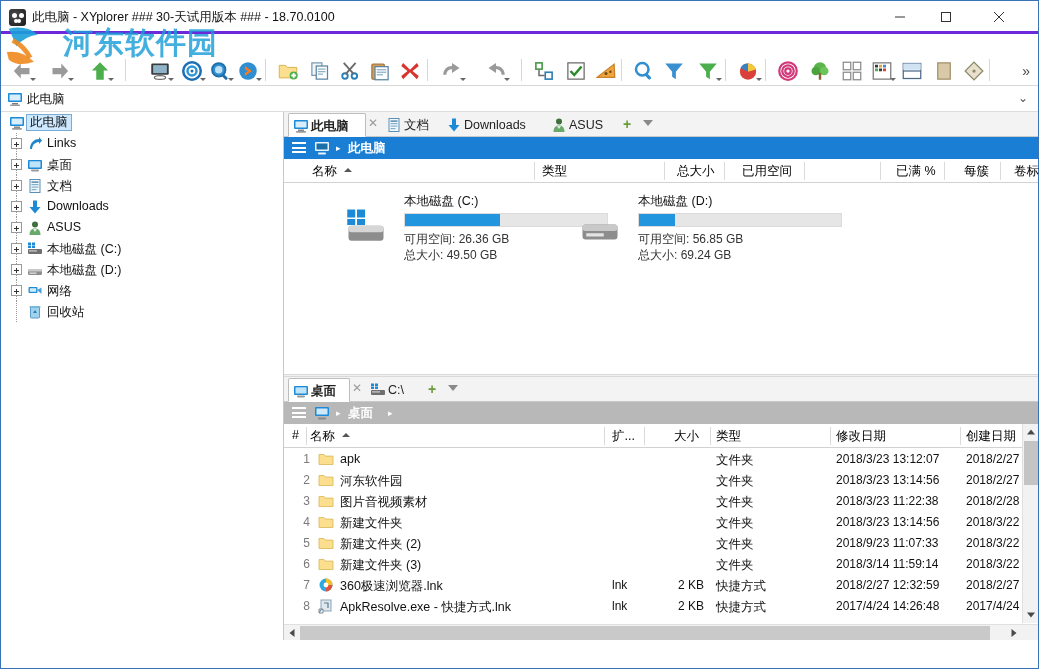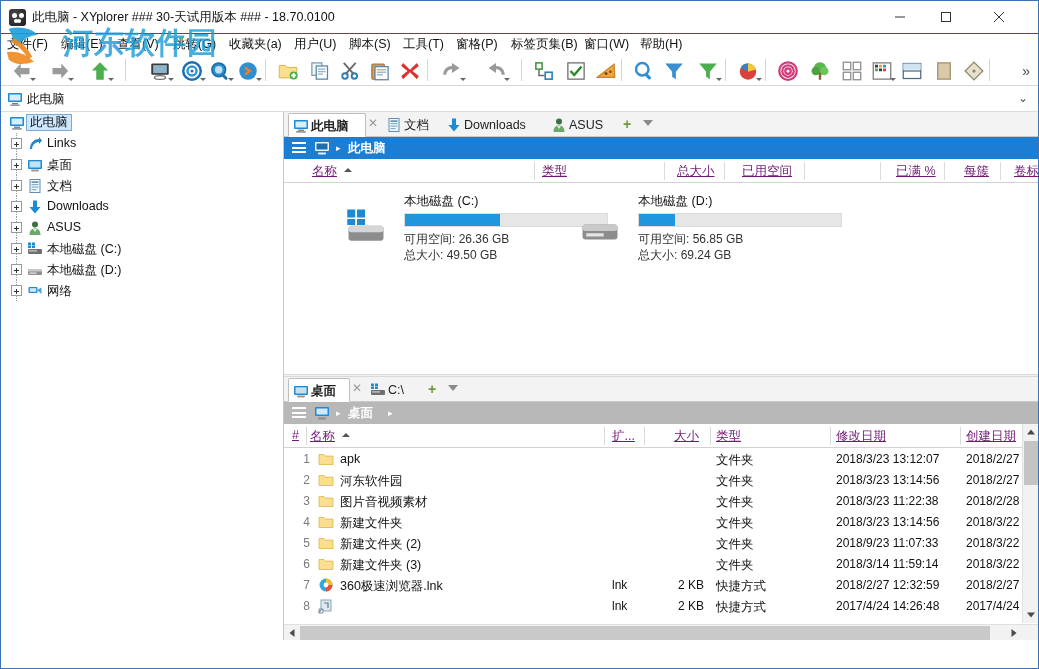--- a/index.html
+++ b/index.html
@@ -7,21 +7,21 @@
   body {
     font-family: "Liberation Sans","DejaVu Sans",sans-serif;
     font-size: 12px;
     background:#ffffff;
     color:#000;
     -webkit-font-smoothing: antialiased;
   }
   #app { position:relative; width:1039px; height:669px; background:#fff; border:1px solid #3b74b5; }
 
   
-  .titlebar { position:absolute; left:0; top:0; width:1037px; height:33px; background:#fff; border-bottom:1px solid #6d28d9; }
+  .titlebar { position:absolute; left:0; top:0; width:1037px; height:33px; background:#fff; border-bottom:3px solid #6d28d9; }
   .tb-icon { position:absolute; left:8px; top:8px; width:17px; height:17px; border-radius:3px;
              background:radial-gradient(circle at 35% 35%,#4a4a4a,#1b1b1b); }
   .tb-icon:before, .tb-icon:after { content:""; position:absolute; width:5px; height:5px; border-radius:50%; background:#fff; }
   .tb-icon:before { left:2.5px; top:4px; }
   .tb-icon:after  { right:2.5px; top:4px; }
   .tb-dot1 { position:absolute; left:5px; bottom:3px; width:4px; height:4px; border-radius:50%; background:#fff; }
   .tb-dot2 { position:absolute; right:5px; bottom:3px; width:4px; height:4px; border-radius:50%; background:#fff; }
   .tb-title { position:absolute; left:31px; top:8px; font-size:12.5px; color:#111; white-space:nowrap; }
   .winbtn { position:absolute; top:0; width:46px; height:32px; cursor:default; }
   .winbtn svg { position:absolute; left:50%; top:50%; transform:translate(-50%,-50%); }
@@ -75,21 +75,21 @@
   .hamb { position:absolute; left:8px; top:5px; width:14px; height:11px; }
   .hamb i { position:absolute; left:0; width:14px; height:2px; background:#fff; }
   .hamb i:nth-child(1){top:0;} .hamb i:nth-child(2){top:4.5px;} .hamb i:nth-child(3){top:9px;}
   .crumb-ico { position:absolute; left:30px; top:3px; width:16px; height:16px; }
   .crumb-sep { position:absolute; top:6px; color:#fff; font-size:9px; }
   .crumb-txt { position:absolute; top:3px; font-size:12.5px; font-weight:bold; color:#fff; }
 
   .colhdr { position:absolute; left:0; width:100%; height:24px; background:#fff; border-bottom:1px solid #d2d2d2; }
   .colhdr.top { top:47px; }
   .colhdr.bot { top:47px; }
-  .ch { position:absolute; top:4px; font-size:12.5px; color:#701a75; white-space:nowrap;text-decoration:underline; }
+  .ch { position:absolute; top:4px; font-size:12.5px; color:#000000; white-space:nowrap; }
   .chdiv { position:absolute; top:3px; width:1px; height:18px; background:#dadada; }
   .sortarrow { position:absolute; top:9px; width:0;height:0;border-left:4px solid transparent;border-right:4px solid transparent;border-bottom:4px solid #555; }
 
   
   .tiles { position:absolute; left:0; top:71px; width:100%; height:190px; background:#fff; overflow:hidden; }
   .tile { position:absolute; top:10px; width:300px; height:70px; }
   .tile .dicon { position:absolute; left:0; top:14px; width:56px; height:42px; }
   .tile .dname { position:absolute; left:64px; top:0; font-size:12.5px; color:#111; white-space:nowrap; }
   .tile .dbar { position:absolute; left:64px; top:20px; width:204px; height:14px; background:#e6e6e6; border:1px solid #dcdcdc; }
   .tile .dfill { position:absolute; left:0; top:0; height:12px; background:#2196de; }
@@ -160,34 +160,20 @@
         </svg>
     </div>
     <div class="winbtn wb-close">
       <svg width="12" height="12">
           <line x1="1" y1="1" x2="11" y2="11" stroke="#333" stroke-width="1"></line>
           <line x1="11" y1="1" x2="1" y2="11" stroke="#333" stroke-width="1"></line>
         </svg>
     </div>
   </div>
 
-  <div class="menubar" id="menubar">
-      <div class="menuitem" style="left: 6px;">文件(F)</div>
-      <div class="menuitem" style="left: 60px;">编辑(E)</div>
-      <div class="menuitem" style="left: 116px;">查看(V)</div>
-      <div class="menuitem" style="left: 172px;">跳转(G)</div>
-      <div class="menuitem" style="left: 228px;">收藏夹(a)</div>
-      <div class="menuitem" style="left: 293px;">用户(U)</div>
-      <div class="menuitem" style="left: 348px;">脚本(S)</div>
-      <div class="menuitem" style="left: 402px;">工具(T)</div>
-      <div class="menuitem" style="left: 455px;">窗格(P)</div>
-      <div class="menuitem" style="left: 510px;">标签页集(B)</div>
-      <div class="menuitem" style="left: 583px;">窗口(W)</div>
-      <div class="menuitem" style="left: 639px;">帮助(H)</div>
-    </div>
 
   <div class="toolbar" id="toolbar">
     <div class="chev-more">»</div>
   <div class="tsep" style="left: 124px;"></div>
       <div class="tsep" style="left: 264px;"></div>
       <div class="tsep" style="left: 426px;"></div>
       <div class="tsep" style="left: 520px;"></div>
       <div class="tsep" style="left: 620px;"></div>
       <div class="tsep" style="left: 724px;"></div>
       <div class="tsep" style="left: 764px;"></div>
@@ -487,20 +473,29 @@
       </div>
       <div class="trow" style="top: 168px;">
         <div class="tdots" style="top: 0px; height: 21px;"></div>
         <span class="texp"></span>
         <span class="ticon" style="left:26px"><svg width="16" height="16" viewBox="0 0 16 16">
             <rect x="1.5" y="4" width="9" height="6" rx="1" fill="#1c8ad6"></rect>
             <rect x="2.8" y="5.2" width="6.4" height="3.6" fill="#cfeafa"></rect>
             <path d="M10 7 L14.5 4.5 L14.5 11 z" fill="#4aa3d8"></path>
           </svg></span>
         <span class="tlabel" style="left:46px">网络</span>
+      </div>
+      <div class="trow" style="top: 189px;">
+        <div class="tdots" style="top: 0px; height: 21px;"></div>
+        <span class="ticon" style="left:26px"><svg width="16" height="16" viewBox="0 0 16 16">
+            <rect x="3.5" y="3" width="9" height="11" rx="1" fill="#9fd2ee" stroke="#5d9dc4"></rect>
+            <rect x="2.5" y="2" width="11" height="1.8" rx="0.6" fill="#7ab8dd"></rect>
+            <path d="M8 6 L10 9 L6 9 z" fill="#2a7fb5"></path>
+          </svg></span>
+        <span class="tlabel" style="left:46px">回收站</span>
       </div>
     </div>
 
   <div class="pane paneTop">
     <div class="tabstrip" id="topTabs">
         <div class="tab active" style="left: 4px; width: 78px;"><span class="tabico"><svg width="16" height="16" viewBox="0 0 16 16">
               <rect x="1" y="2" width="14" height="9" rx="1" fill="#1c8ad6"></rect>
               <rect x="2.5" y="3.5" width="11" height="6" fill="#d8eefb"></rect>
               <rect x="5" y="11.5" width="6" height="1.6" fill="#8a8a8a"></rect>
               <rect x="3" y="13" width="10" height="1.8" rx="0.8" fill="#9a9a9a"></rect>
@@ -732,20 +727,21 @@
           <span class="f-cre">2018/2/27 12</span>
         </div>
         <div class="frow" style="top: 147px;">
           <span class="f-num">8</span>
           <span class="f-ico"><svg width="16" height="16" viewBox="0 0 16 16">
               <rect x="3" y="2" width="10" height="11" fill="#dfe8ee" stroke="#8aa5b8"></rect>
               <path d="M6 5 L10 5 L10 10" stroke="#5a7a92" stroke-width="1.2" fill="none"></path>
               <path d="M1 11 L5 11 L5 15 L1 15 z" fill="#fff" stroke="#8a8a8a"></path>
               <path d="M1.8 14.4 C1.8 12 3 11.6 4.4 11.6" stroke="#2a6f9e" stroke-width="1" fill="none"></path>
             </svg></span>
+          <span class="f-name">ApkResolve.exe - 快捷方式.lnk</span>
           <span class="f-ext">lnk</span>
           <span class="f-size">2 KB</span>
           <span class="f-type">快捷方式</span>
           <span class="f-mod">2017/4/24 14:26:48</span>
           <span class="f-cre">2017/4/24 14</span>
         </div>
       </div>
 
     <div class="vsb">
       <div class="sbtn sup">

